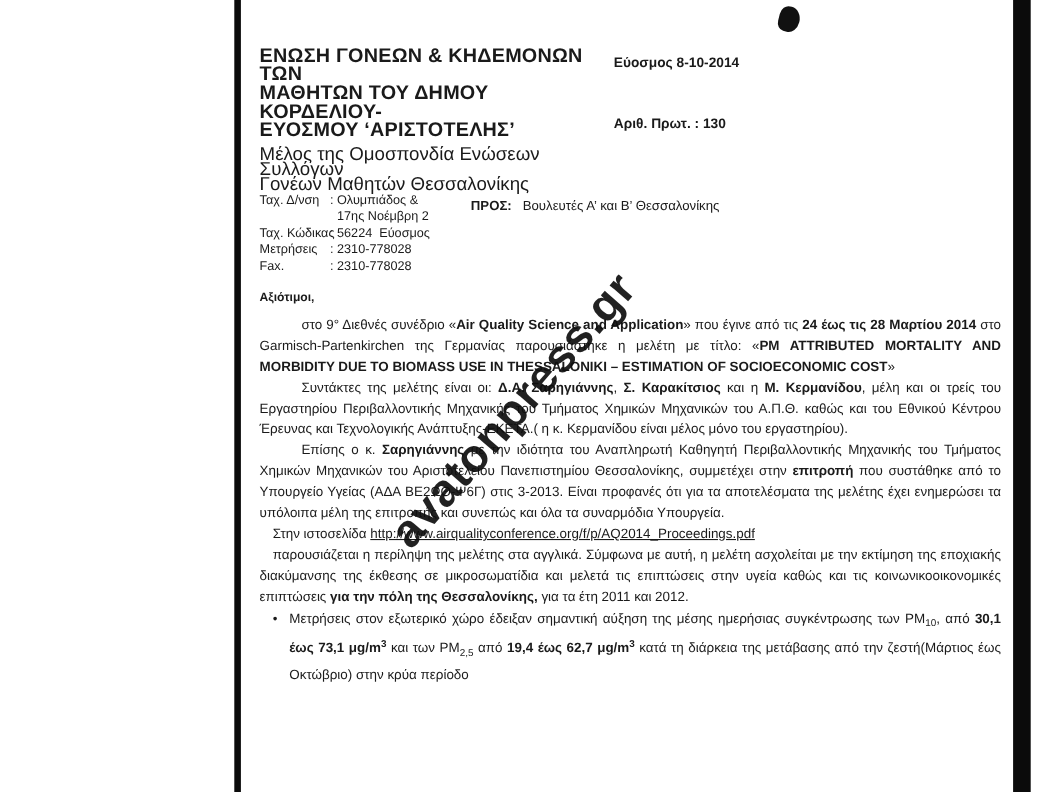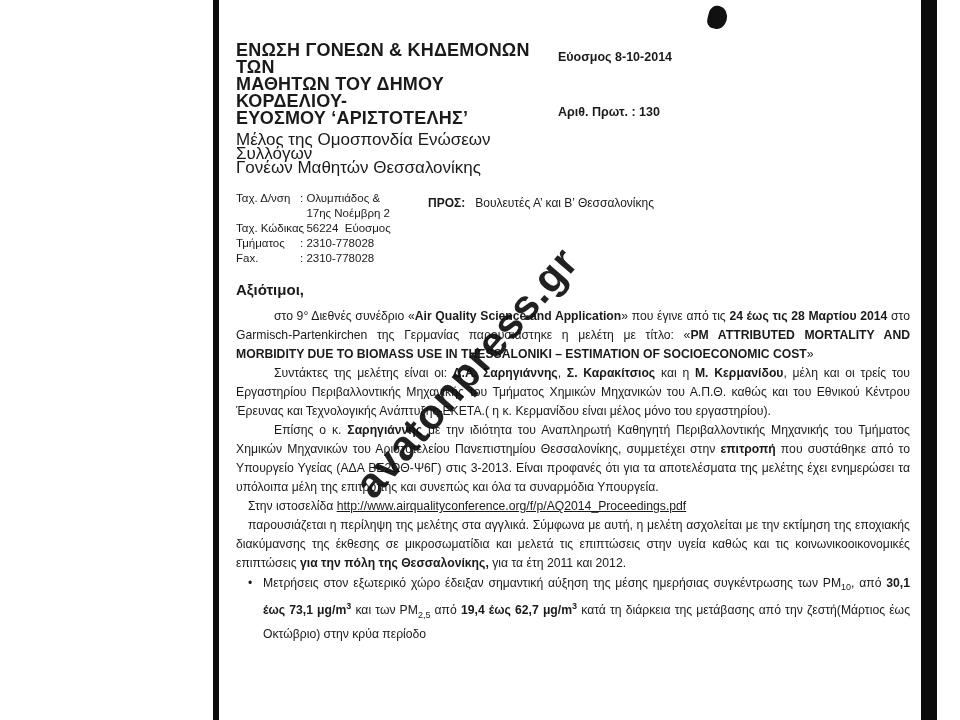--- a/index.html
+++ b/index.html
@@ -21,31 +21,31 @@
   .page { position:absolute; left:236px; top:42px; width:674px; z-index:2; }
 
   .header { display:flex; }
   .org-block { width:322px; }
   .org-name { font-size:18px; font-weight:bold; line-height:17px; white-space:pre-line; letter-spacing:0.2px; }
   .membership { margin-top:6px; font-size:17px; line-height:14px; white-space:pre-line; }
   .meta-block { padding-top:8px; }
   .place-date { font-weight:bold; font-size:12.5px; }
   .protocol { font-weight:bold; font-size:12.5px; margin-top:41px; }
 
-  .row2 { display:flex; margin-top:16px; }
+  .row2 { display:flex; }
   .contact { width:192px; font-size:11.5px; line-height:15px; }
   .c-row { display:flex; }
   .c-label { width:64px; white-space:pre; }
   .c-value { white-space:pre; }
   .contact-email { margin-top:2px; }
   .recipient { padding-top:5px; font-size:12px; }
   .recipient .lab { font-weight:bold; margin-right:10px; }
 
   .subject { margin-top:12px; font-weight:bold; font-size:12.5px; }
-  .salutation { margin-top:15px; font-weight:bold; font-size:15px; }
+  .salutation { margin-top:15px; font-weight:bold; font-size:11px; }
 
   .bodytext { margin-top:9px; font-size:12.2px; line-height:19px; text-align:justify; }
   .para { margin:0; }
   .ind { text-indent:38px; }
   .ind-sm { text-indent:12px; }
   .bold { font-weight:bold; }
   .b { font-weight:bold; }
   .u { text-decoration:underline;margin-top:29px; }
   .sb { vertical-align:sub; font-size:9px; }
   .sp { vertical-align:super; font-size:9px; }
@@ -86,21 +86,21 @@
           </div>
           <div class="c-row">
             <span class="c-label"></span>
             <span class="c-value">  17ης Νοέμβρη 2</span>
           </div>
           <div class="c-row">
             <span class="c-label">Ταχ. Κώδικας</span>
             <span class="c-value">: 56224  Εύοσμος</span>
           </div>
           <div class="c-row">
-            <span class="c-label">Τμήματος</span>
+            <span class="c-label">Μετρήσεις</span>
             <span class="c-value">: 2310-778028</span>
           </div>
           <div class="c-row">
             <span class="c-label">Fax.</span>
             <span class="c-value">: 2310-778028</span>
           </div>
         </div>
     </div>
     <div class="recipient">
       <span class="lab">ΠΡΟΣ:</span><span>Βουλευτές Α’ και Β’ Θεσσαλονίκης</span>

